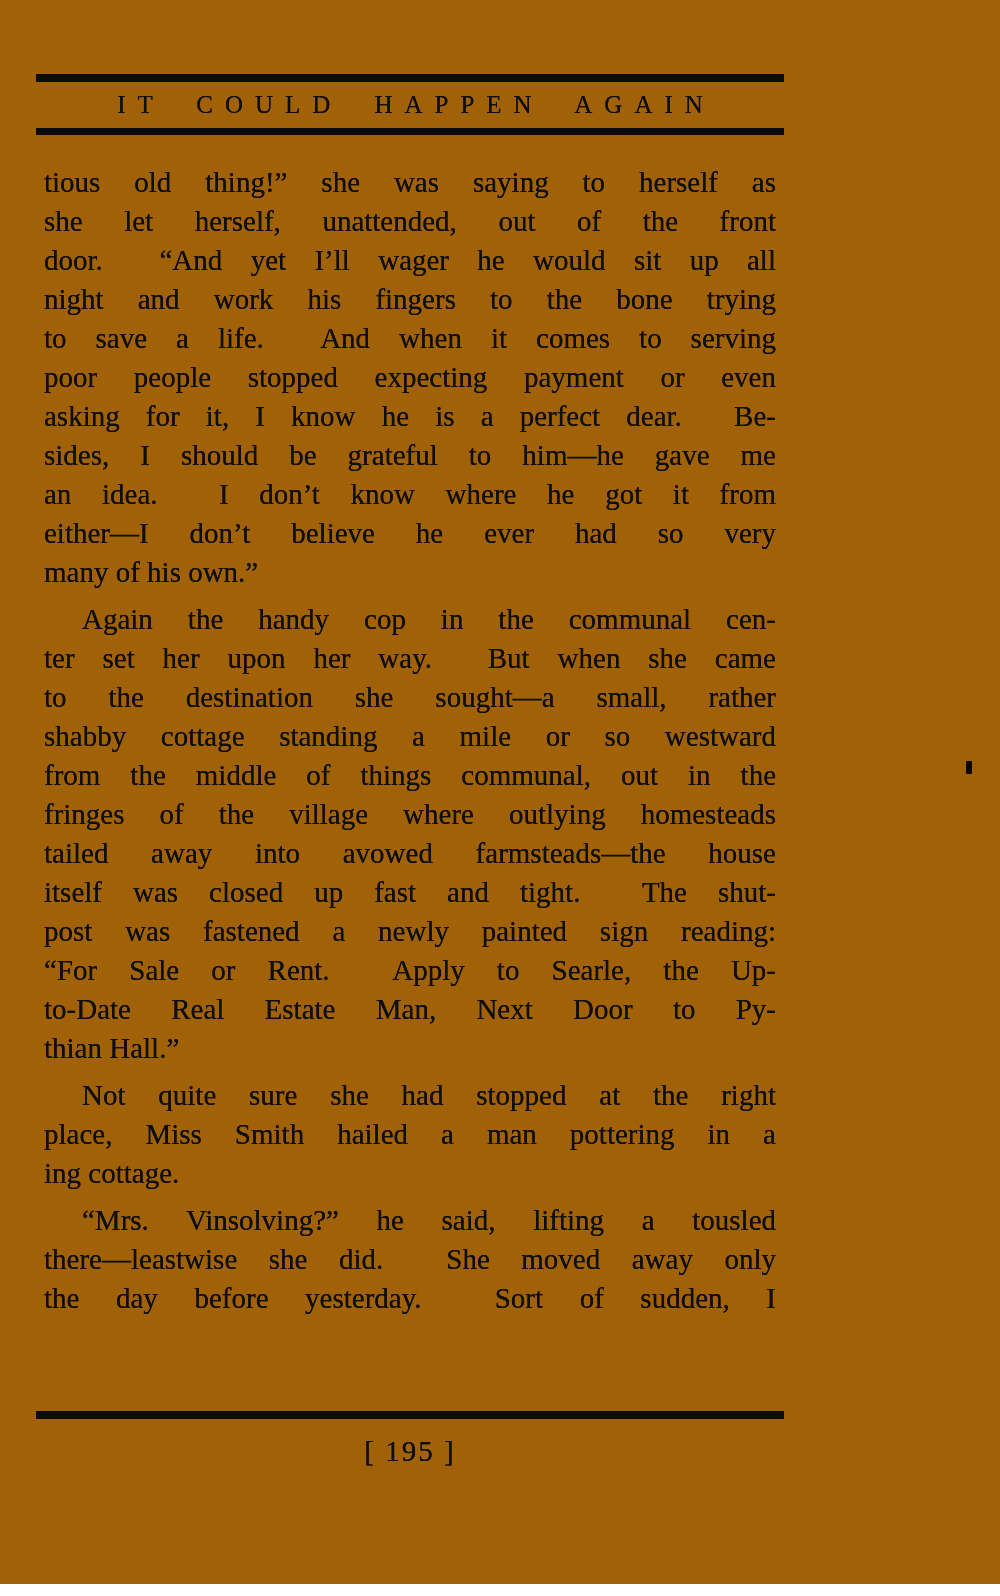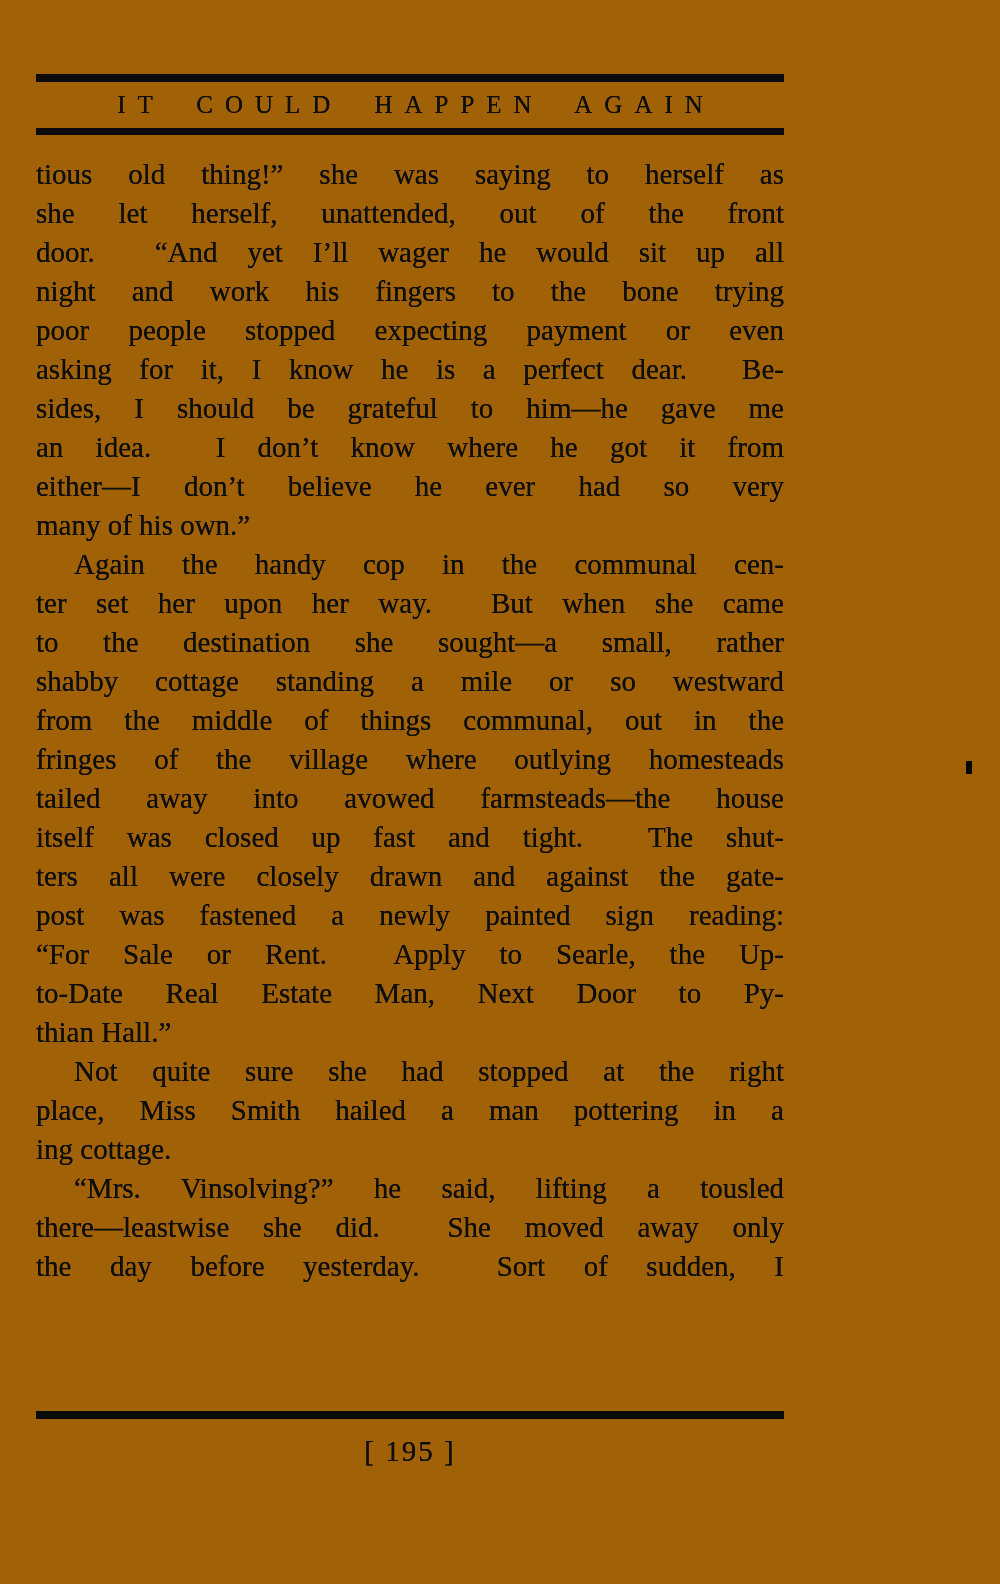--- a/index.html
+++ b/index.html
@@ -44,21 +44,21 @@
 
   .body-text {
     position: absolute;
     left: 36px;
     top: 155px;
     width: 748px;
     font-size: 29px;
     line-height: 39px;
     text-shadow: 0 0 0.55px currentColor;
   }
-  .paragraph { margin: 0; padding: 0; }
+  .paragraph { margin: 8px; padding: 0; }
   .line {
     height: 39px;
     text-align: justify;
     text-align-last: justify;
     overflow: visible;
   }
   .line.indent { text-indent: 38px; }
   .line.end { text-align-last: left; }
 
   .folio {
@@ -94,37 +94,37 @@
   <div class="running-head">IT COULD HAPPEN AGAIN</div>
 
   <div class="rule rule-mid"></div>
 
   <div class="body-text">
       <div class="paragraph">
         <div class="line">tious old thing!” she was saying to herself as</div>
         <div class="line">she let herself, unattended, out of the front</div>
         <div class="line">door.&nbsp; “And yet I’ll wager he would sit up all</div>
         <div class="line">night and work his fingers to the bone trying</div>
+        <div class="line">to save a life.&nbsp; And when it comes to serving</div>
         <div class="line">poor people stopped expecting payment or even</div>
         <div class="line">asking for it, I know he is a perfect dear.&nbsp; Be-</div>
         <div class="line">sides, I should be grateful to him—he gave me</div>
         <div class="line">an idea.&nbsp; I don’t know where he got it from</div>
         <div class="line">either—I don’t believe he ever had so very</div>
         <div class="line end">many of his own.”</div>
       </div>
       <div class="paragraph">
         <div class="line indent">Again the handy cop in the communal cen-</div>
         <div class="line">ter set her upon her way.&nbsp; But when she came</div>
         <div class="line">to the destination she sought—a small, rather</div>
         <div class="line">shabby cottage standing a mile or so westward</div>
         <div class="line">from the middle of things communal, out in the</div>
         <div class="line">fringes of the village where outlying homesteads</div>
         <div class="line">tailed away into avowed farmsteads—the house</div>
         <div class="line">itself was closed up fast and tight.&nbsp; The shut-</div>
-        <div class="line">ters all were closely drawn and against the gate-</div>
         <div class="line">post was fastened a newly painted sign reading:</div>
         <div class="line">“For Sale or Rent.&nbsp; Apply to Searle, the Up-</div>
         <div class="line">to-Date Real Estate Man, Next Door to Py-</div>
         <div class="line end">thian Hall.”</div>
       </div>
       <div class="paragraph">
         <div class="line indent">Not quite sure she had stopped at the right</div>
         <div class="line">place, Miss Smith hailed a man pottering in a</div>
         <div class="line end">ing cottage.</div>
       </div>

